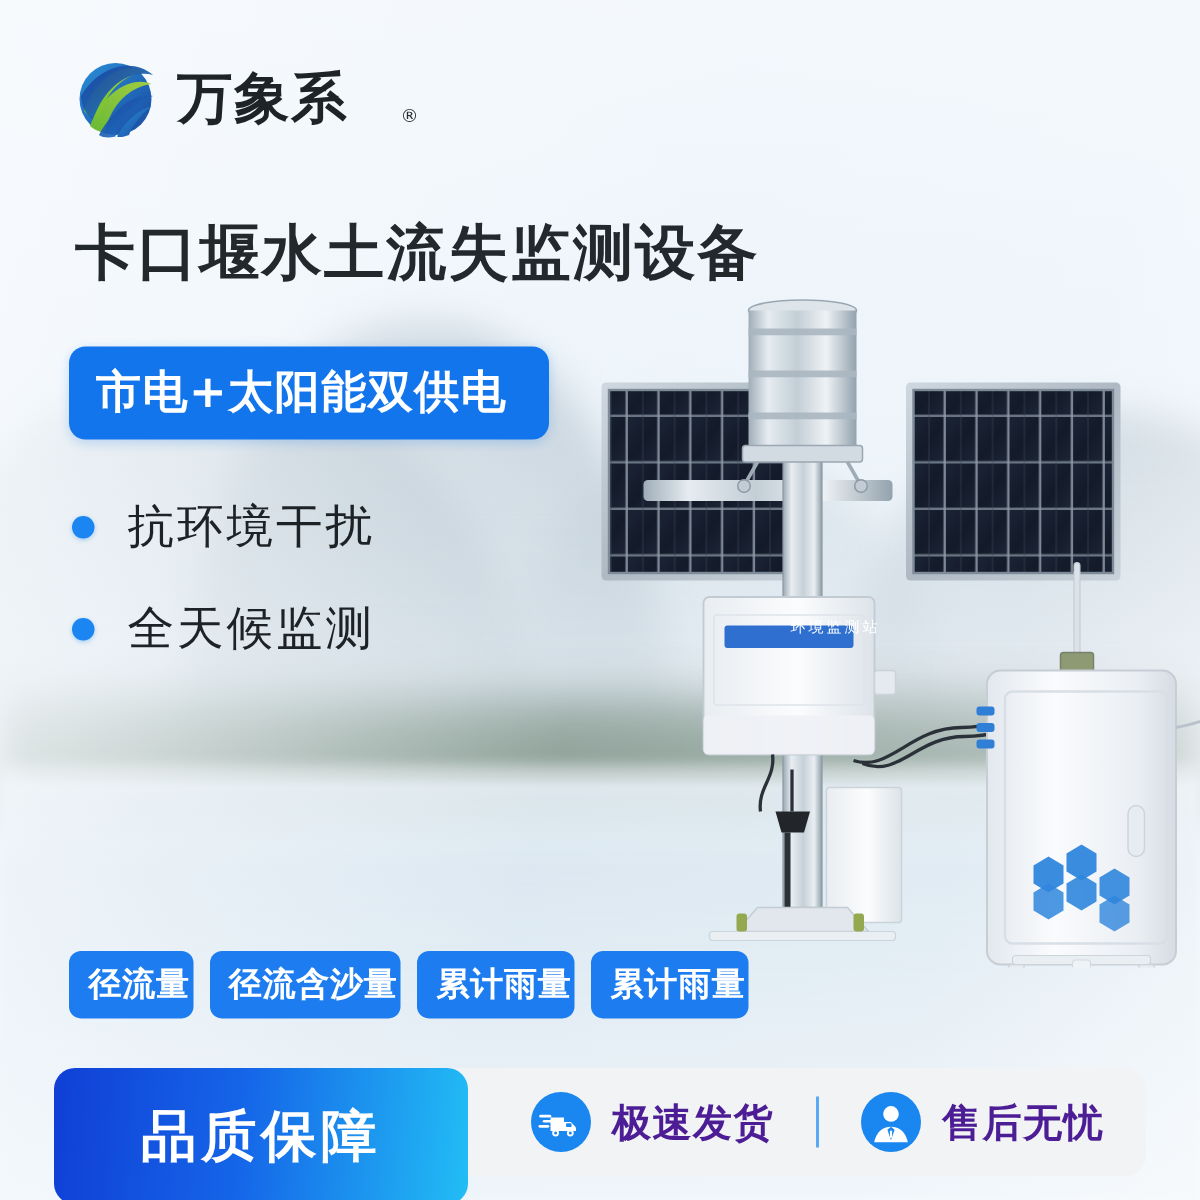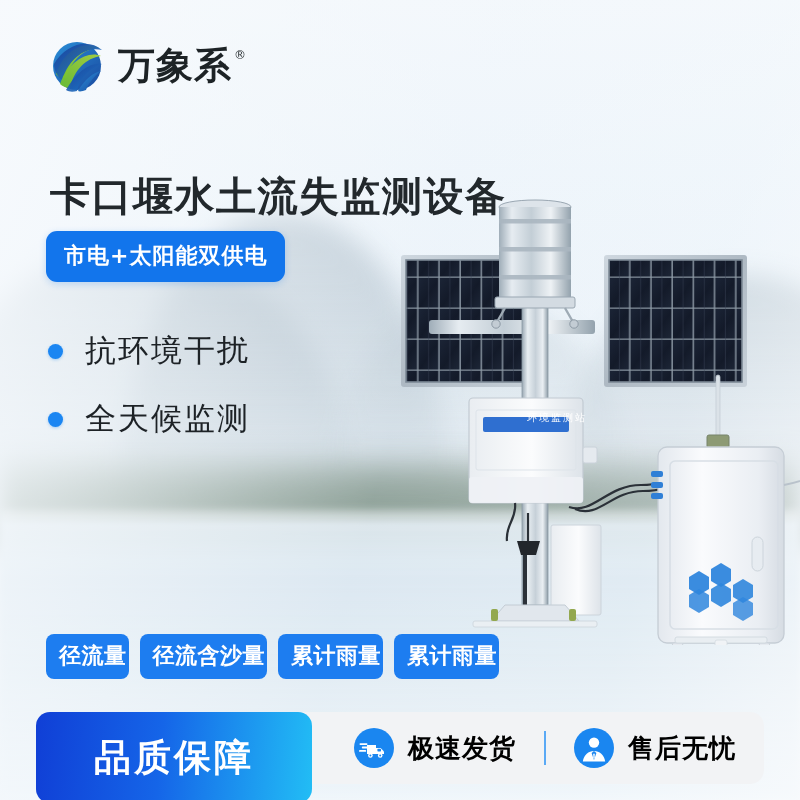--- a/index.html
+++ b/index.html
@@ -65,48 +65,47 @@
     background: linear-gradient(105deg, rgba(247,250,253,.92) 0%, rgba(245,249,252,.55) 26%,
                 rgba(240,246,251,.18) 50%, rgba(244,249,252,.30) 78%, rgba(249,251,253,.75) 100%);
   }
 
   
   .logo-row {
     position: absolute; left: 50px; top: 36px;
     display: flex; align-items: center; gap: 12px;
   }
   .logo-mark { width: 56px; height: 58px; display:block; }
-  .logo-word-wrap { position: relative; display: flex; align-items: flex-start; }
+  .logo-word-wrap { position: relative; display: flex; align-items: flex-end; gap: 33px; }
   .logo-word {
     font-size: 37px; font-weight: 700; color: #1d2326;
     letter-spacing: 1px; line-height: 1;
     font-family: "DejaVu Sans", "Liberation Sans", sans-serif;
   }
   .logo-reg {
     font-size: 12px; color: #2a3033; margin-left: 2px; margin-top: 1px;
     font-family: "DejaVu Sans", sans-serif;
   }
 
   
   .headline {
     position: absolute; left: 50px; top: 147px;
     font-size: 40px; font-weight: 700; color: #22282c;
     letter-spacing: 1.5px; line-height: 1.1;
     font-family: "DejaVu Sans", "Liberation Sans", sans-serif;
-    margin-top: 27px;
   }
 
   
   .power-badge {
     position: absolute; left: 46px; top: 231px;
     background: #1275ec;
     color: #fff;
-    font-size: 22px; font-weight: 700;
+    font-size: 30px; font-weight: 700;
     letter-spacing: 1px;
-    padding: 10px 18px 11px 18px;
+    padding: 10px 28px 11px 18px;
     border-radius: 11px;
     font-family: "DejaVu Sans", "Liberation Sans", sans-serif;
     box-shadow: 0 2px 7px rgba(18,117,236,.22);
   }
 
   
   .features { position: absolute; left: 48px; top: 317px; }
   .feature {
     display: flex; align-items: center; gap: 22px;
     height: 68px;
@@ -157,21 +156,21 @@
     color: #fff; font-size: 37px; font-weight: 700; letter-spacing: 3px;
     font-family: "DejaVu Sans", "Liberation Sans", sans-serif;
   }
   .trust-items {
     position: absolute; left: 290px; top: 0; height: 72px;
     display: flex; align-items: center; gap: 0;
   }
   .trust-item { display: flex; align-items: center; gap: 14px; padding: 0 28px; }
   .t-icon { width: 40px; height: 40px; flex: 0 0 auto; display: block; }
   .t-label {
-    font-size: 26px; font-weight: 700; color: #000000; letter-spacing: 1px;
+    font-size: 26px; font-weight: 700; color: #4c1d95; letter-spacing: 1px;
     font-family: "DejaVu Sans", "Liberation Sans", sans-serif;
   }
   .t-sep { width: 2px; height: 34px; background: #3f9bf5; opacity: .85; }
 
   
   .product { position: absolute; left: 355px; top: 185px; width: 445px; height: 460px; }
 </style>
 </head>
 <body>
 

